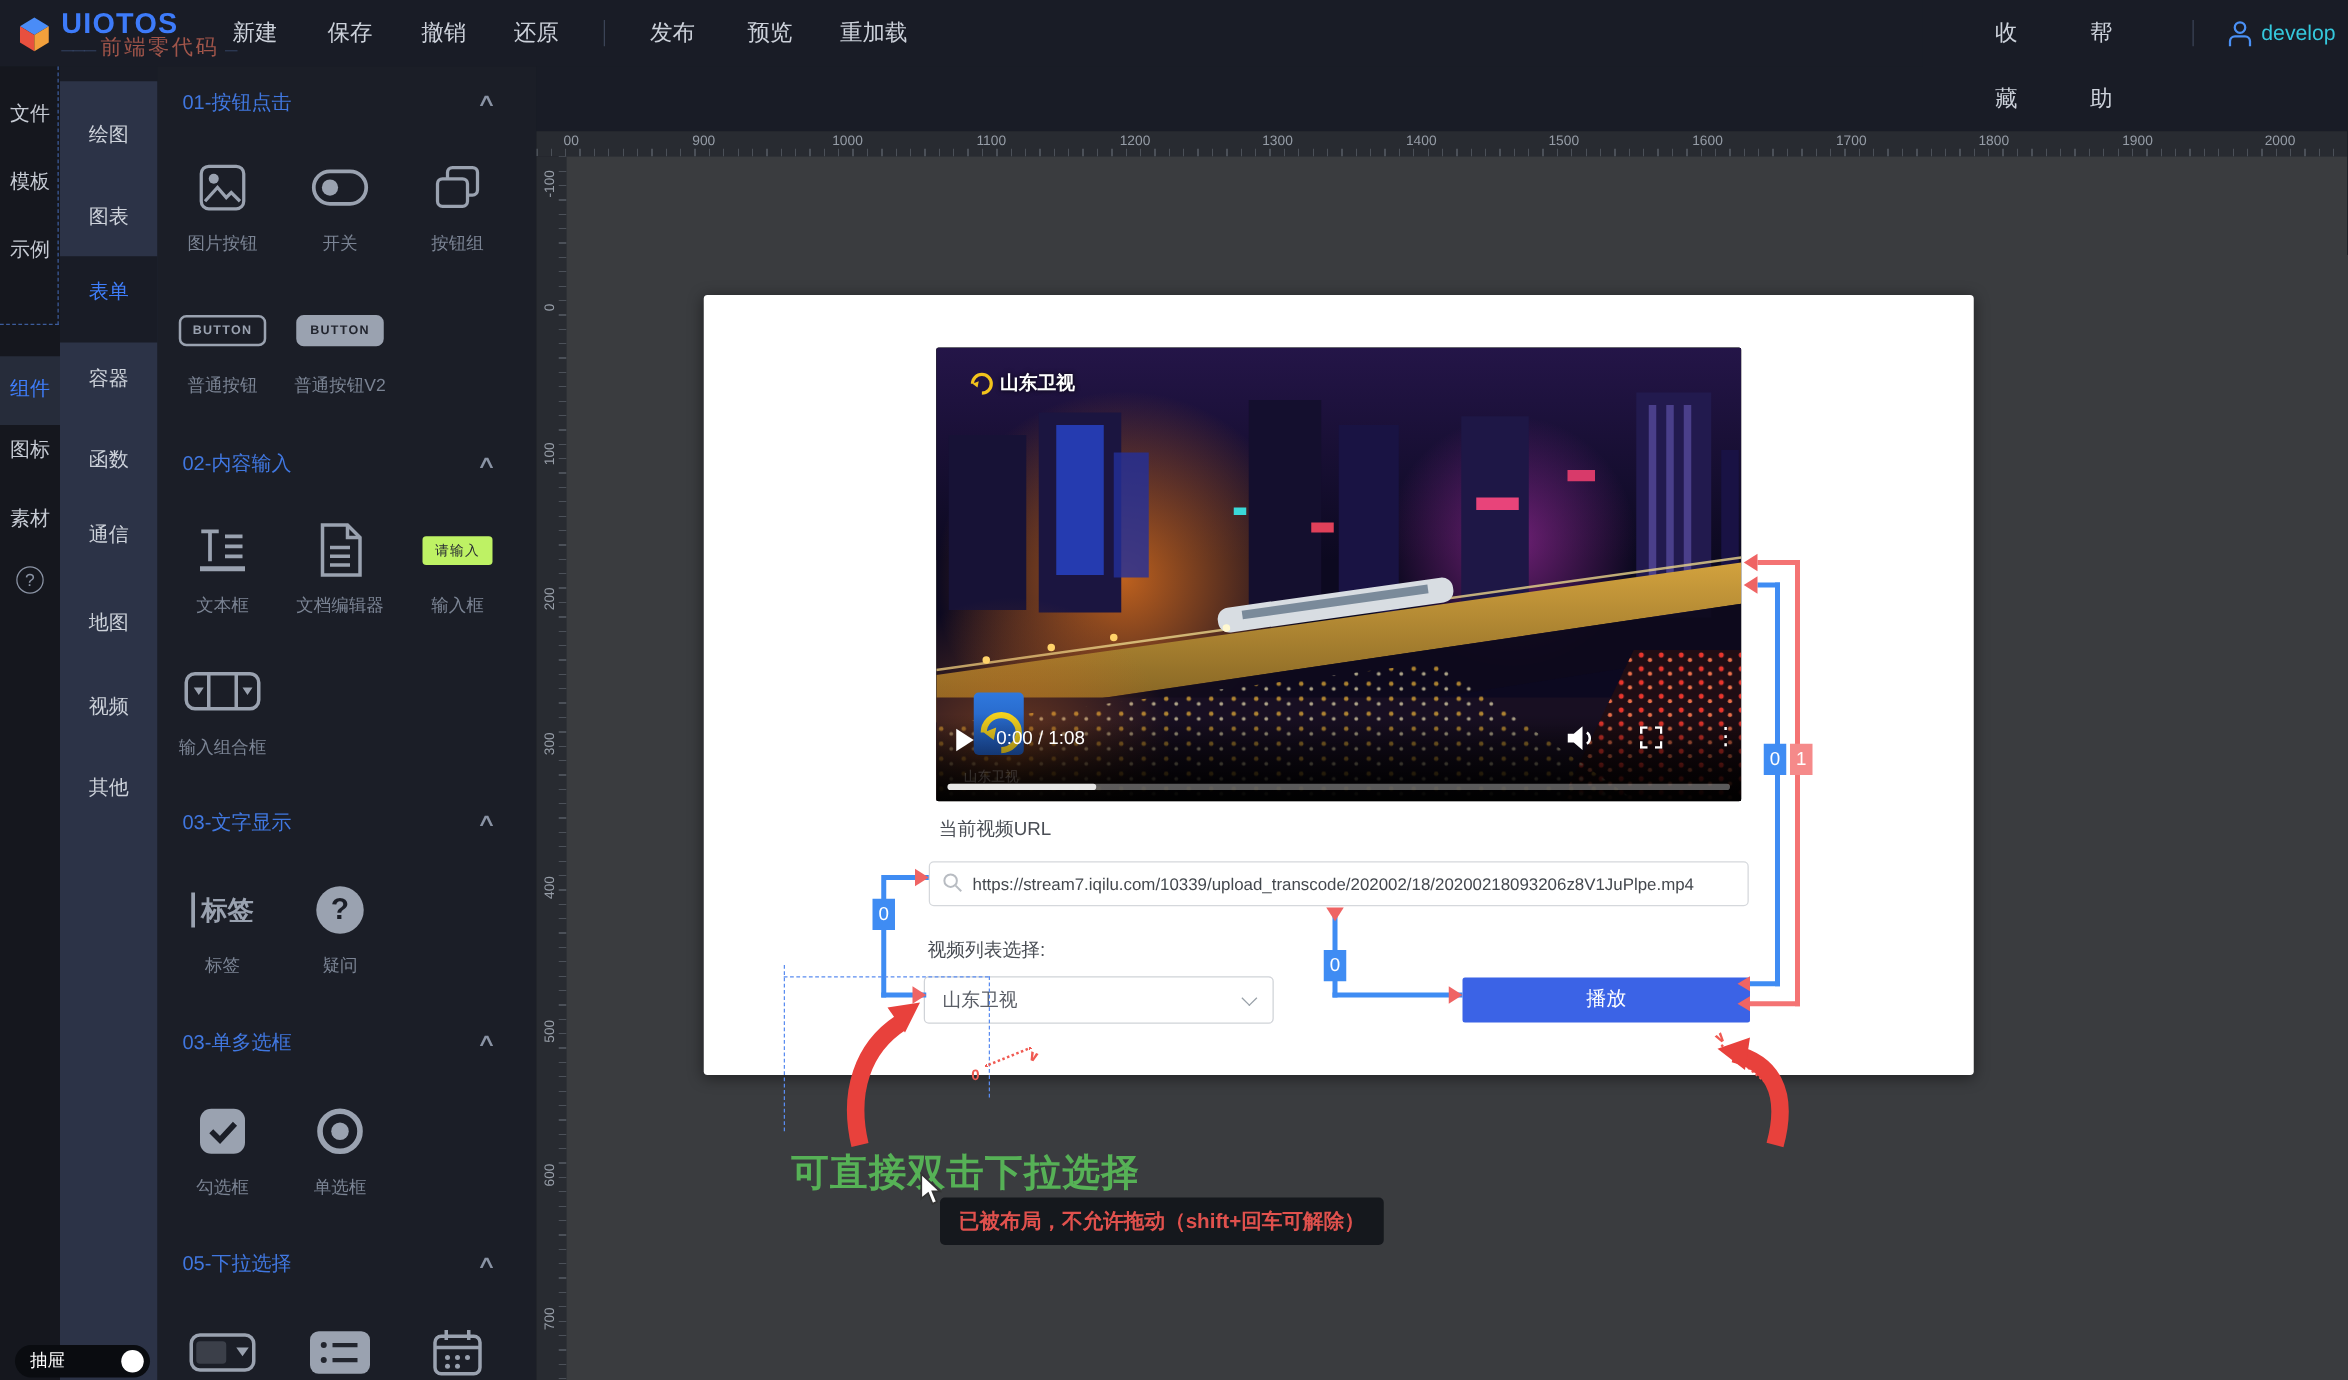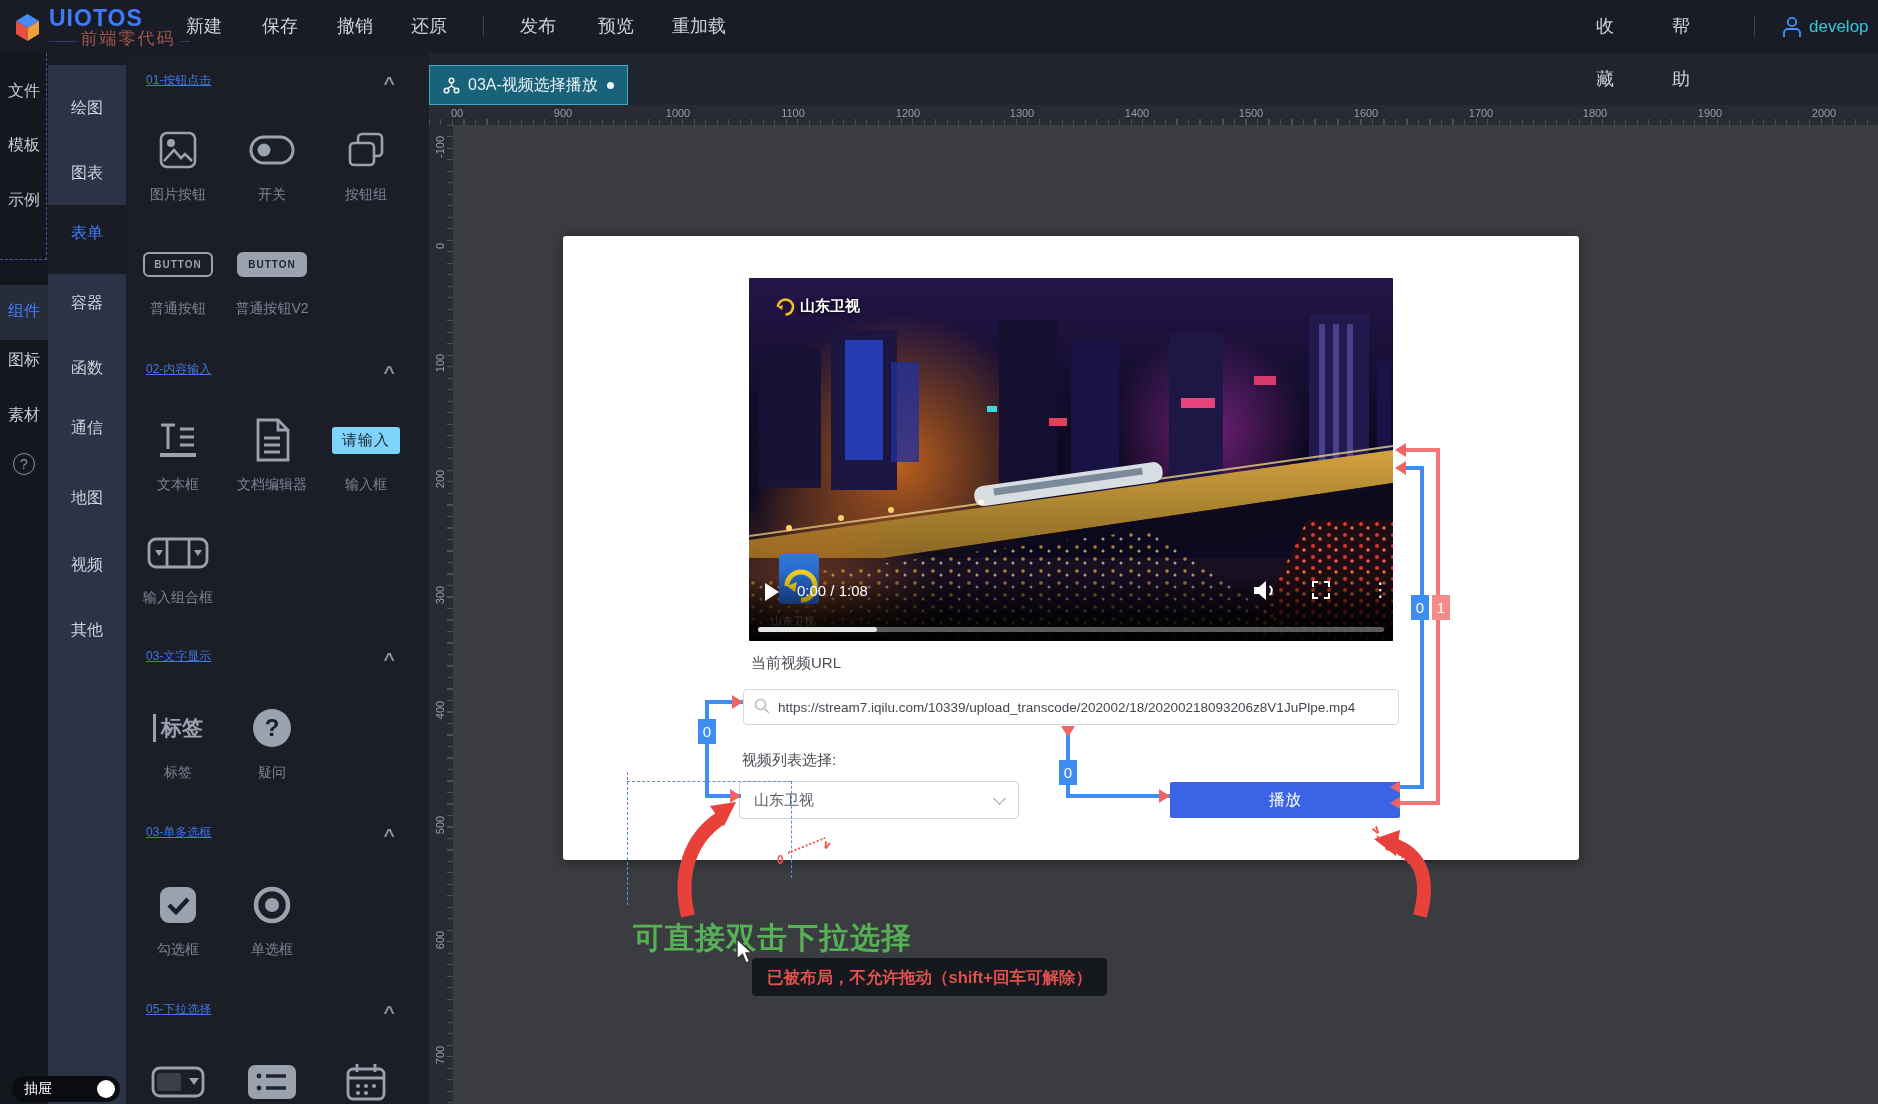--- a/index.html
+++ b/index.html
@@ -25,28 +25,28 @@
   .s1item.active{color:#3f7efc;}
   #s1-activebg{position:absolute;left:0;top:232px;width:48px;height:55px;background:#262c3a;}
   #helpicon{position:absolute;left:13px;top:400px;width:22px;height:22px;border:1.5px solid #8a93a4;border-radius:50%;color:#8a93a4;font-size:14px;text-align:center;line-height:20px;cursor:pointer;}
   #sidebar2{position:absolute;left:48px;top:65px;width:78px;height:1051px;background:#2c3347;z-index:20;}
   .s2item{position:absolute;left:0;width:78px;text-align:center;color:#cdd2da;font-size:16px;cursor:pointer;}
   .s2item.active{color:#3f7efc;}
   #s2-activebg{position:absolute;left:0;top:140px;width:78px;height:69px;background:#191c26;}
 
   
   #panel{position:absolute;left:126px;top:53px;width:303px;height:1051px;background:#1b1e27;z-index:20;}
-  .sec-title{position:absolute;left:20px;color:#4077e0;font-size:12px;cursor:pointer;white-space:nowrap;text-decoration:underline;}
+  .sec-title{position:absolute;left:20px;color:#4077e0;font-size:16px;cursor:pointer;white-space:nowrap;}
   .sec-chev{position:absolute;left:258px;color:#8a93a4;font-size:14px;cursor:pointer;transform:scaleX(1.6);}
   .comp{position:absolute;width:90px;text-align:center;cursor:pointer;}
   .cicon{height:56px;display:flex;align-items:center;justify-content:center;}
   .clabel{margin-top:8px;color:#7b8494;font-size:14px;white-space:nowrap;}
   .btnpill{border:2px solid #9aa2b0;border-radius:6px;color:#9aa2b0;font-size:10px;font-weight:bold;letter-spacing:1px;padding:5px 9px;}
   .btnpill.filled{background:#9aa2b0;color:#22252e;border-color:#9aa2b0;}
-  .inputglyph{background:#7dd3fc;color:#272a33;font-size:15px;border-radius:3px;padding:4px 10px;letter-spacing:1px;}
+  .inputglyph{background:#bef264;color:#272a33;font-size:11px;border-radius:3px;padding:4px 10px;letter-spacing:1px;}
   .labelglyph{display:flex;align-items:center;color:#9aa2b0;font-size:21px;font-weight:bold;}
   .labelglyph i{display:inline-block;width:3px;height:28px;background:#9aa2b0;margin-right:5px;}
   .qglyph{width:38px;height:38px;border-radius:50%;background:#9aa2b0;color:#1b1e27;font-size:24px;font-weight:bold;text-align:center;line-height:38px;}
 
   
   #tabbar{position:absolute;left:429px;top:53px;width:1449px;height:52px;background:#20242f;z-index:10;}
   #tab{position:absolute;left:0;bottom:0;height:40px;background:#19637a;border:1px solid #45a7c6;display:flex;align-items:center;padding:0 13px;cursor:pointer;}
   #tab span.t{color:#e9f1f4;font-size:16px;margin:0 9px 0 8px;white-space:nowrap;}
   #tab .dot{width:7px;height:7px;border-radius:50%;background:#f2f5f7;}
   #hruler{position:absolute;left:429px;top:105px;width:1449px;height:20px;background:#282b31;z-index:9;}
@@ -326,32 +326,20 @@
             <circle cx="13" cy="24" r="2" fill="#9aa2b0"></circle>
             <circle cx="21" cy="24" r="2" fill="#9aa2b0"></circle>
             <circle cx="29" cy="24" r="2" fill="#9aa2b0"></circle>
             <circle cx="13" cy="31" r="2" fill="#9aa2b0"></circle>
             <circle cx="21" cy="31" r="2" fill="#9aa2b0"></circle>
           </svg>
       </div>
     </div>
   </div>
 
-  <div id="tabbar">
-    <div id="tab">
-      <svg width="17" height="17" viewBox="0 0 17 17">
-        <circle cx="8.5" cy="3.5" r="2.3" fill="none" stroke="#e9f1f4" stroke-width="1.6"></circle>
-        <circle cx="3.5" cy="13.5" r="2.3" fill="none" stroke="#e9f1f4" stroke-width="1.6"></circle>
-        <circle cx="13.5" cy="13.5" r="2.3" fill="none" stroke="#e9f1f4" stroke-width="1.6"></circle>
-        <path d="M8.5 6 v3 M8.5 9 L4.5 11.6 M8.5 9 l4 2.6" stroke="#e9f1f4" stroke-width="1.4" fill="none"></path>
-      </svg>
-      <span class="t">03A-视频选择播放</span>
-      <span class="dot"></span>
-    </div>
-  </div>
 
   <div id="hruler">
     <div class="ticks"></div>
     <span class="ritem" style="left:28px">00</span>
     <span class="ritem" style="left:134px">900</span>
     <span class="ritem" style="left:249px">1000</span>
     <span class="ritem" style="left:364px">1100</span>
     <span class="ritem" style="left:479px">1200</span>
     <span class="ritem" style="left:593px">1300</span>
     <span class="ritem" style="left:708px">1400</span>

